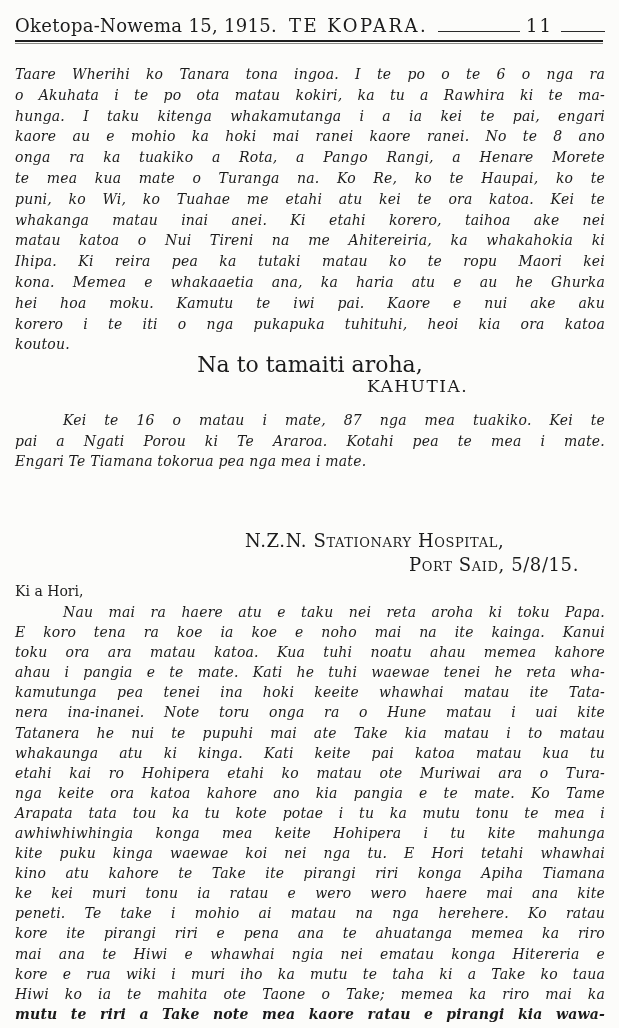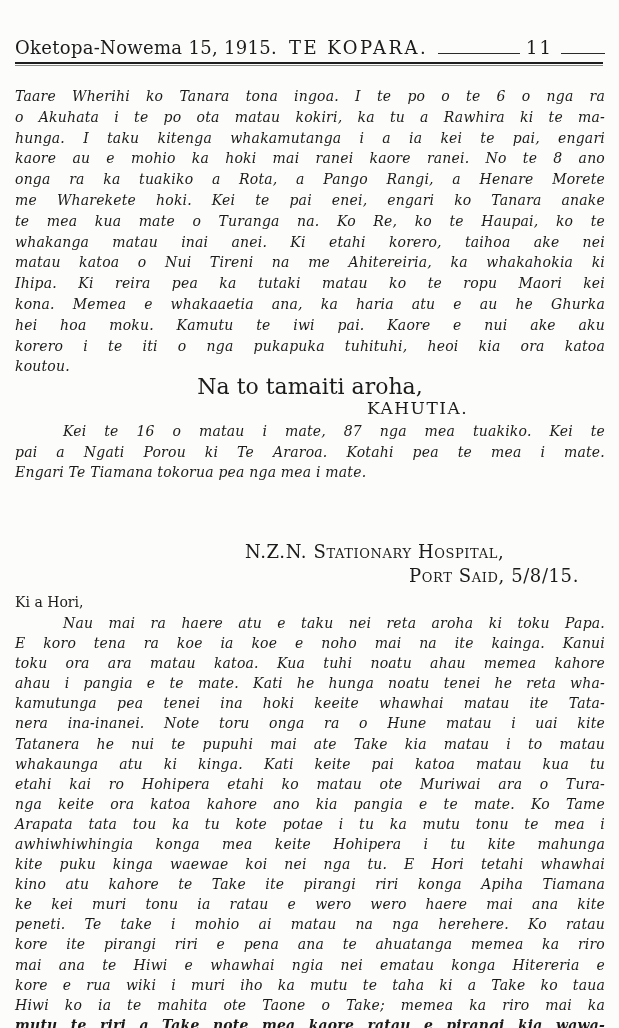--- a/index.html
+++ b/index.html
@@ -19,21 +19,21 @@
   }
   
   .header {
     display: flex;
     align-items: baseline;
     padding-top: 15px;
     font-size: 18px;
     line-height: 22px;
     white-space: nowrap;
   }
-  .header-date { letter-spacing: 0.3px; margin-top: 22px; }
+  .header-date { letter-spacing: 0.3px; }
   .header-title {
     margin-left: 12px;
     letter-spacing: 2.5px;
   }
   .rule-fill {
     align-self: flex-end;
     border-bottom: 1.5px solid #2a2a2a;
     margin: 0 6px 5px 10px;
     flex: 1 1 auto;
     min-width: 20px;
@@ -71,21 +71,21 @@
     font-size: 22px;
     line-height: 20.8px;
   }
   .signature {
     padding-left: 352px;
     font-size: 17px;
     letter-spacing: 1.5px;
     line-height: 20.8px;
   }
   .postscript {
-    margin-top: 2px;
+    margin-top: 13px;
     line-height: 20.8px;
   }
   
   .hospital-heading {
     margin-top: 57px;
     padding-left: 230px;
     font-variant: small-caps;
     font-size: 18px;
     letter-spacing: 0.6px;
     line-height: 24px;
@@ -118,22 +118,22 @@
     <span class="rule-fill right-cap"></span>
   </div>
   <div class="header-rule"></div>
 
   <div class="letter-body body-1">
       <div class="tline">Taare Wherihi ko Tanara tona ingoa.  I te po o te 6 o nga ra</div>
       <div class="tline">o Akuhata i te po ota matau kokiri, ka tu a Rawhira ki te ma-</div>
       <div class="tline">hunga.  I taku kitenga whakamutanga i a ia kei te pai, engari</div>
       <div class="tline">kaore au e mohio ka hoki mai ranei kaore ranei.  No te 8 ano</div>
       <div class="tline">onga ra ka tuakiko a Rota, a Pango Rangi, a Henare Morete</div>
-      <div class="tline">me Wharekete hoki.  Kei te pai enei, engari ko Tanara anake</div>
       <div class="tline">te mea kua mate o Turanga na.  Ko Re, ko te Haupai, ko te</div>
+      <div class="tline">puni, ko Wi, ko Tuahae me etahi atu kei te ora katoa.  Kei te</div>
       <div class="tline">whakanga matau inai anei.  Ki etahi korero, taihoa ake nei</div>
       <div class="tline">matau katoa o Nui Tireni na me Ahitereiria, ka whakahokia ki</div>
       <div class="tline">Ihipa.  Ki reira pea ka tutaki matau ko te ropu Maori kei</div>
       <div class="tline">kona.  Memea e whakaaetia ana, ka haria atu e au he Ghurka</div>
       <div class="tline">hei hoa moku.  Kamutu te iwi pai.  Kaore e nui ake aku</div>
       <div class="tline">korero i te iti o nga pukapuka tuhituhi, heoi kia ora katoa</div>
       <div class="tline last">koutou.</div>
     </div>
 
   <div class="signoff">Na to tamaiti aroha,</div>
@@ -146,21 +146,21 @@
     </div>
 
   <div class="hospital-heading">N.Z.N. Stationary Hospital,</div>
   <div class="dateline">Port Said, 5/8/15.</div>
   <div class="salutation">Ki a Hori,</div>
 
   <div class="letter-body body-2">
       <div class="tline indent">Nau mai ra haere atu e taku nei reta aroha ki toku Papa.</div>
       <div class="tline">E koro tena ra koe ia koe e noho mai na ite kainga.  Kanui</div>
       <div class="tline">toku ora ara matau katoa.  Kua tuhi noatu ahau memea kahore</div>
-      <div class="tline">ahau i pangia e te mate.  Kati he hunga noatu tenei he reta wha-</div>
+      <div class="tline">ahau i pangia e te mate.  Kati he tuhi waewae tenei he reta wha-</div>
       <div class="tline">kamutunga pea tenei ina hoki keeite whawhai matau ite Tata-</div>
       <div class="tline">nera ina-inanei.  Note toru onga ra o Hune matau i uai kite</div>
       <div class="tline">Tatanera he nui te pupuhi mai ate Take kia matau i to matau</div>
       <div class="tline">whakaunga atu ki kinga.  Kati keite pai katoa matau kua tu</div>
       <div class="tline">etahi kai ro Hohipera etahi ko matau ote Muriwai ara o Tura-</div>
       <div class="tline">nga keite ora katoa kahore ano kia pangia e te mate. Ko Tame</div>
       <div class="tline">Arapata tata tou ka tu kote potae i tu ka mutu tonu te mea i</div>
       <div class="tline">awhiwhiwhingia konga mea keite Hohipera i tu kite mahunga</div>
       <div class="tline">kite puku kinga waewae koi nei nga tu.  E Hori tetahi whawhai</div>
       <div class="tline">kino atu kahore te Take ite pirangi riri konga Apiha Tiamana</div>

